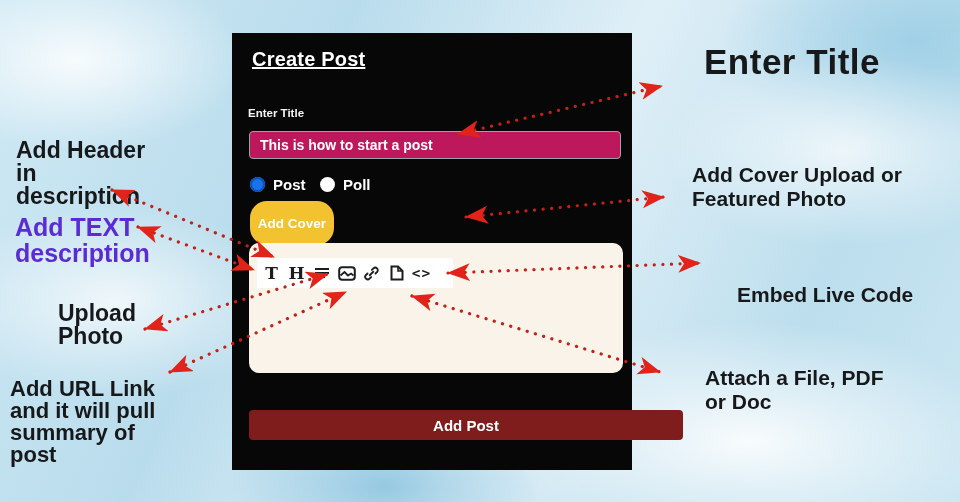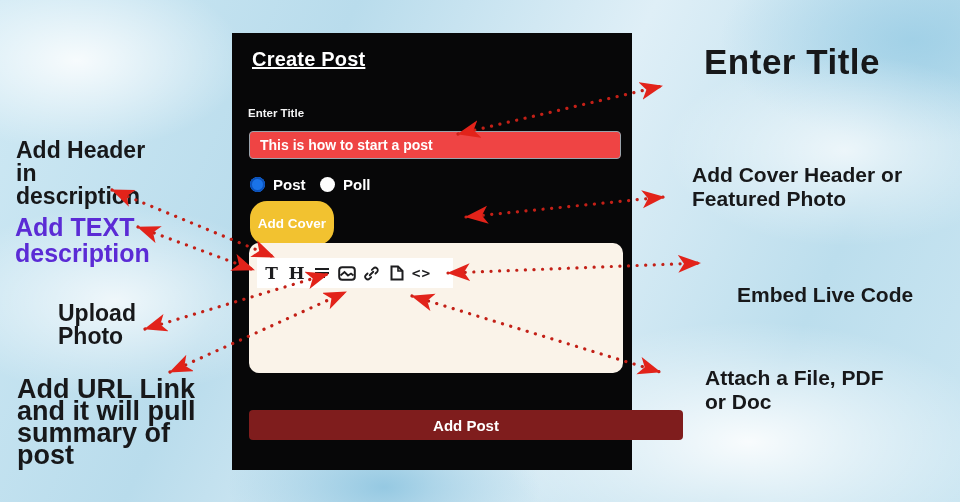--- a/index.html
+++ b/index.html
@@ -15,21 +15,21 @@
       radial-gradient(ellipse 240px 120px at 40% 97%, rgba(142,197,224,.9), rgba(142,197,224,0) 65%),
       radial-gradient(ellipse 320px 170px at 95% 8%,  rgba(154,205,229,.8), rgba(154,205,229,0) 60%),
       linear-gradient(115deg,#cfe9f4 0%,#b9dcec 30%,#dfeff7 55%,#bcdeed 80%,#cbe6f2 100%);
   }
   
   .panel{position:absolute;left:232px;top:33px;width:400px;height:437px;background:#070708;}
   .panel-title{position:absolute;left:20px;top:15px;color:#fff;font-size:20px;font-weight:700;letter-spacing:.2px;text-decoration:underline;}
   .field-label{position:absolute;left:16px;top:74px;color:#f5f5f5;font-size:11.5px;font-weight:700;}
   .title-input{
     position:absolute;left:17px;top:98px;width:350px;height:26px;
-    background:#ef4444;border:1px solid #99a3ab;border-radius:4px;
+    background:#be185d;border:1px solid #99a3ab;border-radius:4px;
     color:#fff;font-size:14px;font-weight:600;padding:0 10px;outline:none;
     font-family:"Liberation Sans","DejaVu Sans",sans-serif;
   }
   .radio-row{position:absolute;left:18px;top:143px;height:18px;}
   .radio{position:absolute;width:15px;height:15px;border-radius:50%;top:1px;}
   .radio.checked{left:0;background:#1a73e8;box-shadow:inset 0 0 0 2px #0c51b8, inset 0 0 0 4.5px #1a73e8;}
   .radio.unchecked{left:70px;background:#fdfdfd;}
   .radio-label{position:absolute;top:0;color:#fff;font-size:15px;font-weight:700;}
   .radio-label.post{left:23px;} .radio-label.poll{left:93px;}
   .add-cover-btn{
@@ -48,21 +48,21 @@
     background:#7f1d1d;color:#fff;font-size:15px;font-weight:700;cursor:pointer;
     font-family:"Liberation Sans","DejaVu Sans",sans-serif;
   }
   
   .ann{position:absolute;color:#17181a;font-weight:700;}
   .ann .ln{display:block;}
   .ann-enter-title{left:704px;top:42px;font-size:35px;font-weight:800;letter-spacing:.5px;}
   .ann-add-header{left:16px;top:99px;font-size:23px;line-height:23px;margin-top:40px;}
   .ann-add-text{left:15px;top:214px;font-size:25px;line-height:26px;color:#5b2bd5;}
   .ann-upload{left:34px;top:302px;font-size:23px;line-height:23px;margin-left:24px;}
-  .ann-add-url{left:17px;top:378px;font-size:27px;line-height:22px;}
+  .ann-add-url{left:10px;top:378px;font-size:22px;line-height:22px;}
   .ann-cover-photo{left:692px;top:163px;font-size:21px;line-height:24px;}
   .ann-embed{left:737px;top:243px;font-size:21px;margin-top:40px;}
   .ann-attach{left:705px;top:366px;font-size:21px;line-height:24px;}
   
   .arrows{position:absolute;left:0;top:0;width:960px;height:502px;pointer-events:none;}
   .arrow{stroke:#c32017;stroke-width:3.2;stroke-linecap:round;stroke-dasharray:0.1 8.5;fill:none;}
 </style>
 </head>
 <body>
 
@@ -140,21 +140,21 @@
   </div>
 
   <div class="ann ann-add-url">
     <span class="ln">Add URL Link</span>
     <span class="ln">and it will pull</span>
     <span class="ln">summary of</span>
     <span class="ln">post</span>
   </div>
 
   <div class="ann ann-cover-photo">
-    <span class="ln">Add Cover Header or</span>
+    <span class="ln">Add Cover Upload or</span>
     <span class="ln">Featured Photo</span>
   </div>
 
   <div class="ann ann-embed">
     <span class="ln">Embed Live Code</span>
   </div>
 
   <div class="ann ann-attach">
     <span class="ln">Attach a File, PDF</span>
     <span class="ln">or Doc</span>

